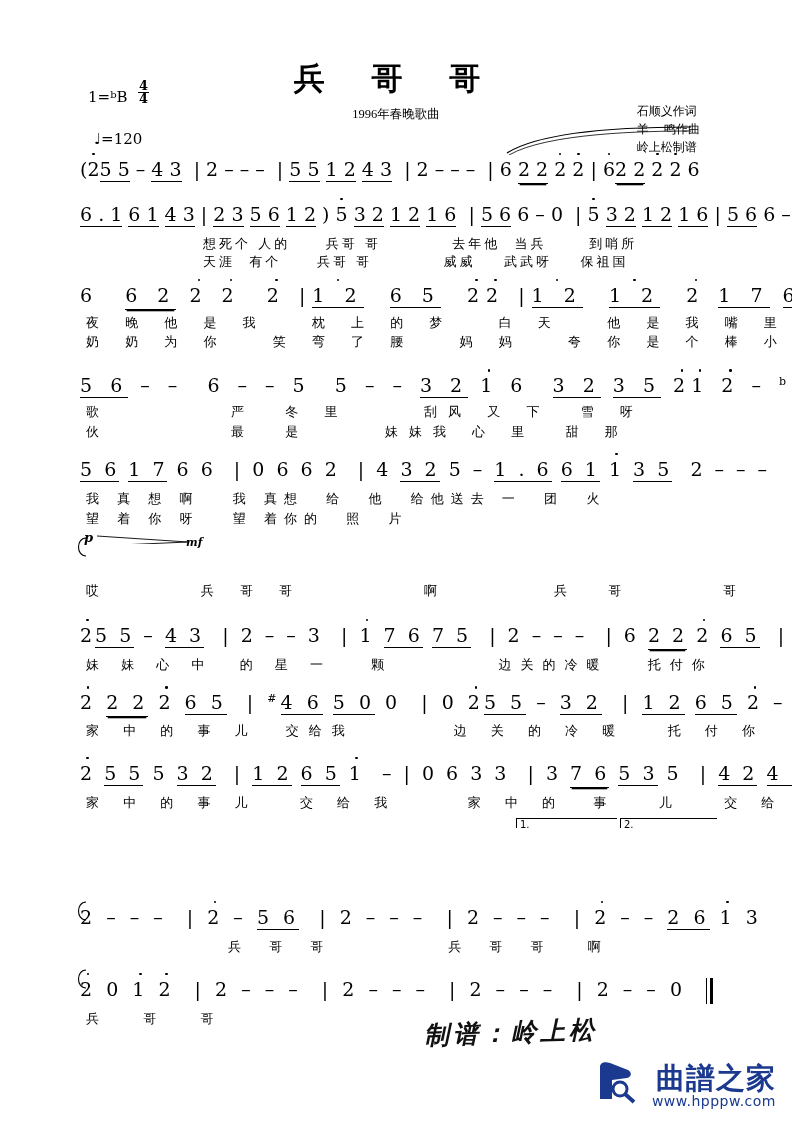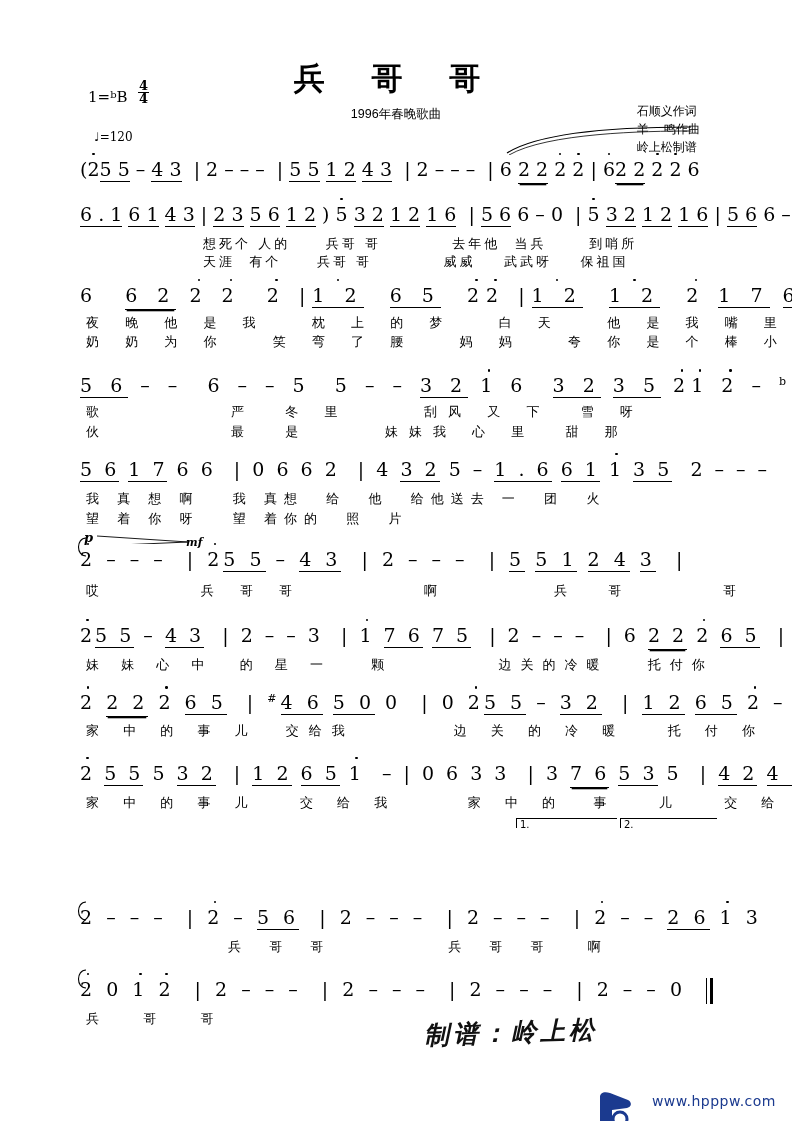--- a/index.html
+++ b/index.html
@@ -33,21 +33,21 @@
     font-weight: bold;
     font-size: 31px;
     letter-spacing: 18px;
   }
   .subtitle-block {
     position: absolute;
     top: 104px;
     left: 0;
     width: 792px;
     text-align: center;
-    font-family: Liberation Sans, sans-serif;
+    font-family: Liberation Serif, serif;
     font-size: 12.5px;
     line-height: 20px;
   }
   .credits {
     position: absolute;
     top: 102px;
     right: 92px;
     font-family: "DejaVu Sans", sans-serif;
     font-size: 12px;
     line-height: 18px;
@@ -75,21 +75,21 @@
     line-height: 12px;
     text-align: center;
   }
   .timesig .num { display: block; border-bottom: 1.6px solid #000; padding: 0 1px;}
   .timesig .den { display: block; padding: 0 1px;}
   .tempo {
     position: absolute;
     top: 130px;
     left: 94px;
     font-family: "DejaVu Serif", serif;
-    font-size: 12px;
+    font-size: 15px;
   }
 
   
   .system {
     position: absolute;
     left: 0;
     width: 792px;
   }
   .notes {
     position: absolute;
@@ -261,21 +261,20 @@
   </div>
 
   <div class="dyn" style="left:84px; top:530px;">p</div>
   <div class="dyn" style="left:186px; top:536px; font-size:11px;">mf</div>
   <svg class="hairpin" style="left:96px; top:534px;" width="96" height="14">
     <path d="M1,2 L92,8" stroke="#000" stroke-width="0.9" fill="none"></path>
     <path d="M1,12 L92,8" stroke="#000" stroke-width="0.9" fill="none"></path>
   </svg>
 
   <div class="system" style="top:548px; height:62px;">
-    <div class="notes" style="top:0; letter-spacing:4px;"><span class="dot-above">2</span> – – –&nbsp; | <span class="dot-above">2</span><span class="und">5 5</span> – <span class="und">4 3</span>&nbsp; | 2 – – –&nbsp; | <span class="und">5</span> <span class="und">5 1</span> <span class="und">2 4</span> <span class="und">3</span>&nbsp; |</div>
     <div class="lyr" style="top:34px; left:86px; letter-spacing:11px;">哎      兵 哥 哥        啊       兵  哥      哥</div>
   </div>
 
   <div class="system" style="top:624px; height:62px;">
     <div class="notes" style="top:0; letter-spacing:3px;"><span class="dot-above">2</span><span class="und">5 5</span> – <span class="und">4 3</span>&nbsp; | 2 – – 3&nbsp; | <span class="dot-above">1</span> <span class="und">7 6</span> <span class="und">7 5</span>&nbsp; | 2 – – –&nbsp; | 6 <span class="und2">2 2</span> <span class="dot-above">2</span> <span class="und">6 5</span>&nbsp; |   0</div>
     <div class="lyr" style="top:32px; left:86px; letter-spacing:9px;">妹 妹 心 中  的 星 一   颗        边关的冷暖   托付你</div>
   </div>
 
   <div class="system" style="top:688px; height:62px;">
     <div class="notes" style="top:0; letter-spacing:4px;"><span class="dot-above">2</span> <span class="und2">2 2</span> <span class="dot-above">2</span> <span class="und">6 5</span>&nbsp; | <sup style="font-size:11px">#</sup><span class="und">4 6</span> <span class="und">5 0</span> 0&nbsp; | 0 <span class="dot-above">2</span><span class="und">5 5</span> – <span class="und">3 2</span>&nbsp; | <span class="und">1 2</span> <span class="und">6 5</span> <span class="dot-above">2</span> –</div>
@@ -321,16 +320,17 @@
   </svg>
 
   <div class="signature">制谱：岭上松</div>
 
   <div class="watermark">
     <svg class="wm-logo" viewBox="0 0 46 46">
       <path d="M6 40 L6 8 C6 4 10 2 16 4 L34 11 C38 13 38 18 33 19 L18 21 L18 40 Z" fill="#1b3a8f"></path>
       <circle cx="26" cy="30" r="7" fill="none" stroke="#1b3a8f" stroke-width="3"></circle>
       <path d="M31 35 L40 43" stroke="#1b3a8f" stroke-width="4"></path>
     </svg>
+    <div class="wm-main">曲譜之家</div>
     <div class="wm-url">www.hpppw.com</div>
   </div>
 
 </div>
 
 </body></html>

